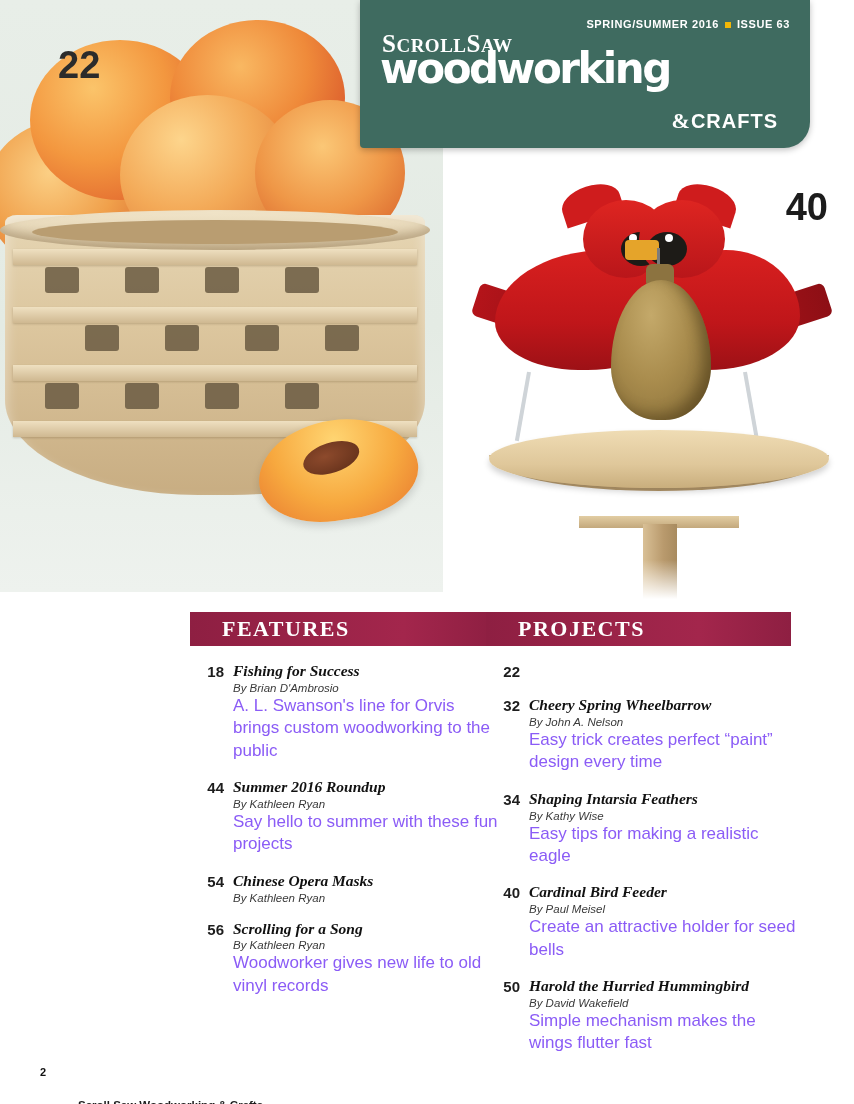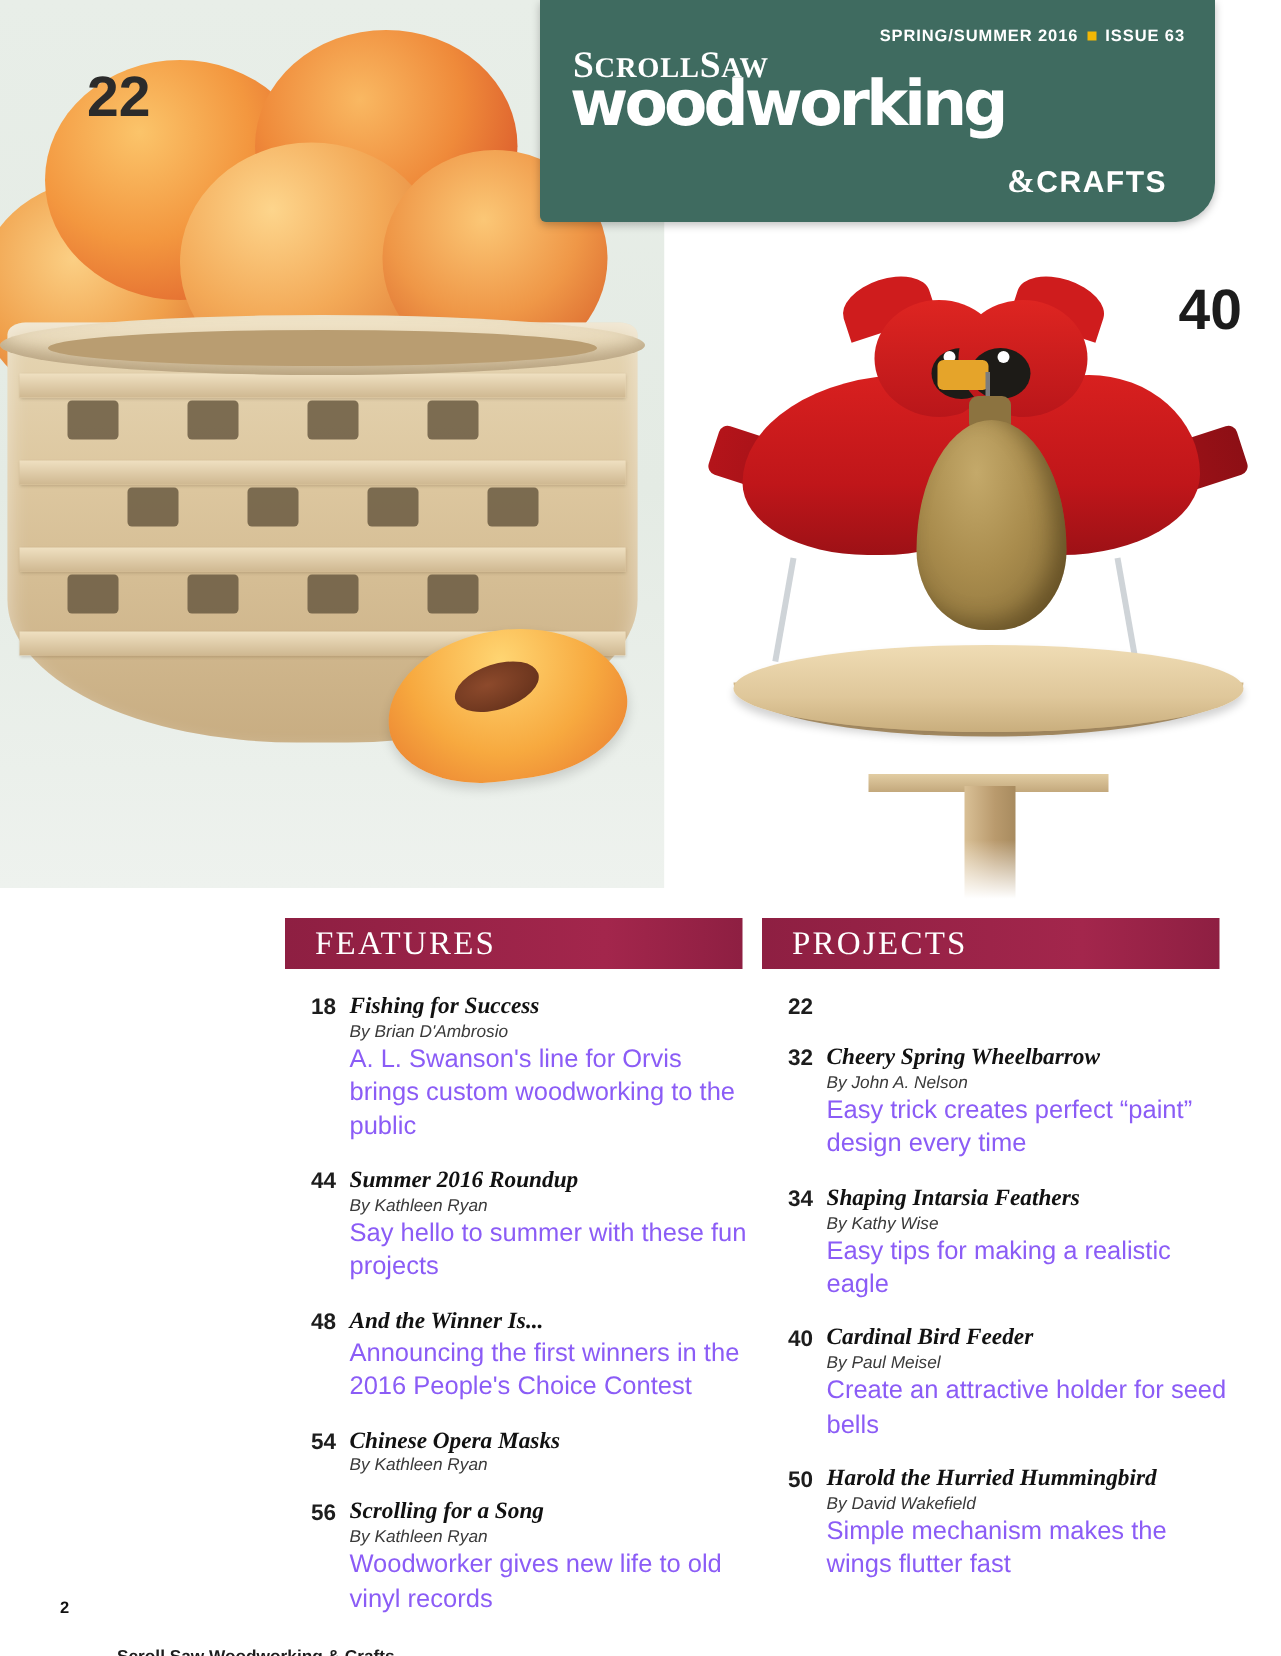--- a/index.html
+++ b/index.html
@@ -203,31 +203,31 @@
     color:#ffffff;font-size:20px;font-weight:bold;letter-spacing:1px;
   }
   #crafts-word .amp{font-family:"Liberation Serif", serif;font-size:22px;}
 
   
   #toc{
     position:absolute;left:0;top:600px;width:854px;height:450px;
   }
   .col{position:absolute;top:12px;width:310px;}
   #col-left{left:190px;}
-  #col-right{left:508px;}
+  #col-right{left:486px;}
 
   .section-bar{
     height:34px;width:305px;
     background:linear-gradient(90deg,#8e1f42 0%,#a3264c 70%,#8e1f42 100%);
     display:flex;align-items:center;
   }
   .section-bar span{
     color:#ffffff;font-family:"Liberation Serif", serif;
-    font-size:22px;font-weight:normal;letter-spacing:1.5px;
-    padding-left:20px;
+    font-size:22px;font-weight:bold;letter-spacing:1.5px;
+    padding-left:32px;
   }
 
   .entry{
     display:flex;margin-top:16px;
   }
   .entry .pg{
     width:34px;text-align:right;padding-right:9px;
     font-size:15px;font-weight:bold;color:#1d1d1d;
     font-family:"Liberation Sans", sans-serif;
     padding-top:1px;
@@ -370,27 +370,20 @@
 
     <div class="entry">
       <div class="pg">44</div>
       <div class="body">
         <div class="ttl">Summer 2016 Roundup</div>
         <div class="byline">By Kathleen Ryan</div>
         <div class="desc">Say hello to summer with these fun projects</div>
       </div>
     </div>
 
-    <div class="entry">
-      <div class="pg">48</div>
-      <div class="body">
-        <div class="ttl">And the Winner Is...</div>
-        <div class="desc">Announcing the first winners in the 2016 People's Choice Contest</div>
-      </div>
-    </div>
 
     <div class="entry">
       <div class="pg">54</div>
       <div class="body">
         <div class="ttl">Chinese Opera Masks</div>
         <div class="byline">By Kathleen Ryan</div>
       </div>
     </div>
 
     <div class="entry">

